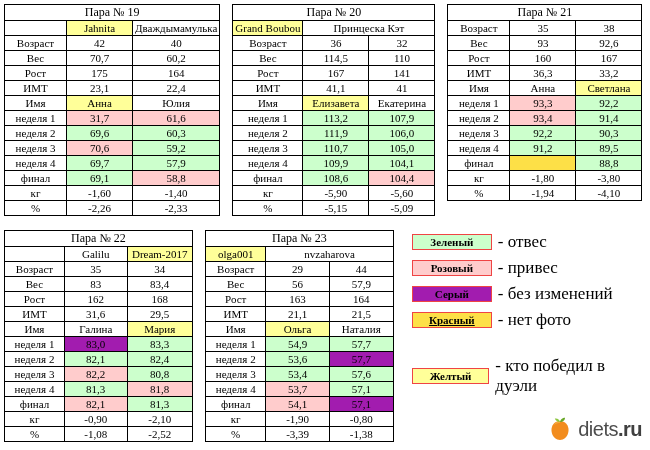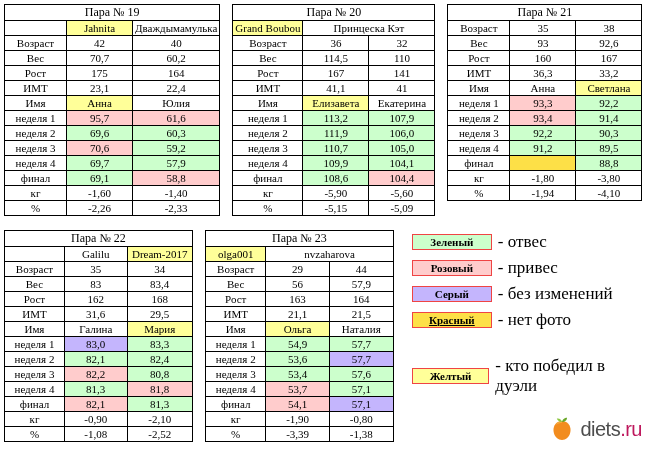--- a/index.html
+++ b/index.html
@@ -52,21 +52,21 @@
     font-size: 11px;
     background: #ffffff;
   }
   .nick.small { font-size: 8.5px; }
   .lbl {
     text-align: center;
     background: #ffffff;
   }
   .green { background: #ccffcc; }
   .pink  { background: #ffcccc; }
-  .grey  { background: #c4b5fd; }
+  .grey  { background: #a21caf; }
   .red   { background: #fde047; text-decoration: underline; }
   .yellow{ background: #ffff99; }
   .white { background: #ffffff; }
 
   
   .c-lbl { width: 62px; }
   .c-val { width: 66px; }
 
   
   .legend {
@@ -103,21 +103,21 @@
     display: flex;
     align-items: center;
     gap: 5px;
   }
   .logo-text {
     font-family: "Liberation Sans", sans-serif;
     font-size: 20px;
     color: #4d4d4d;
     letter-spacing: -0.5px;
   }
-  .logo-text .dot { color: #be185d; }
+  .logo-text .dot { color: #404040; font-weight: bold; }
   .apple {
     position: relative;
     width: 26px; height: 26px;
   }
 </style>
 </head>
 <body>
 
 <div id="root">
 
@@ -155,21 +155,21 @@
           <td class="white">23,1</td>
           <td class="white">22,4</td>
         </tr>
         <tr>
           <td class="lbl">Имя</td>
           <td class="nick yellow">Анна</td>
           <td class="nick white">Юлия</td>
         </tr>
         <tr>
           <td class="lbl">неделя 1</td>
-          <td class="pink">95,7</td>
+          <td class="pink">31,7</td>
           <td class="pink">61,6</td>
         </tr>
         <tr>
           <td class="lbl">неделя 2</td>
           <td class="green">69,6</td>
           <td class="green">60,3</td>
         </tr>
         <tr>
           <td class="lbl">неделя 3</td>
           <td class="pink">70,6</td>

